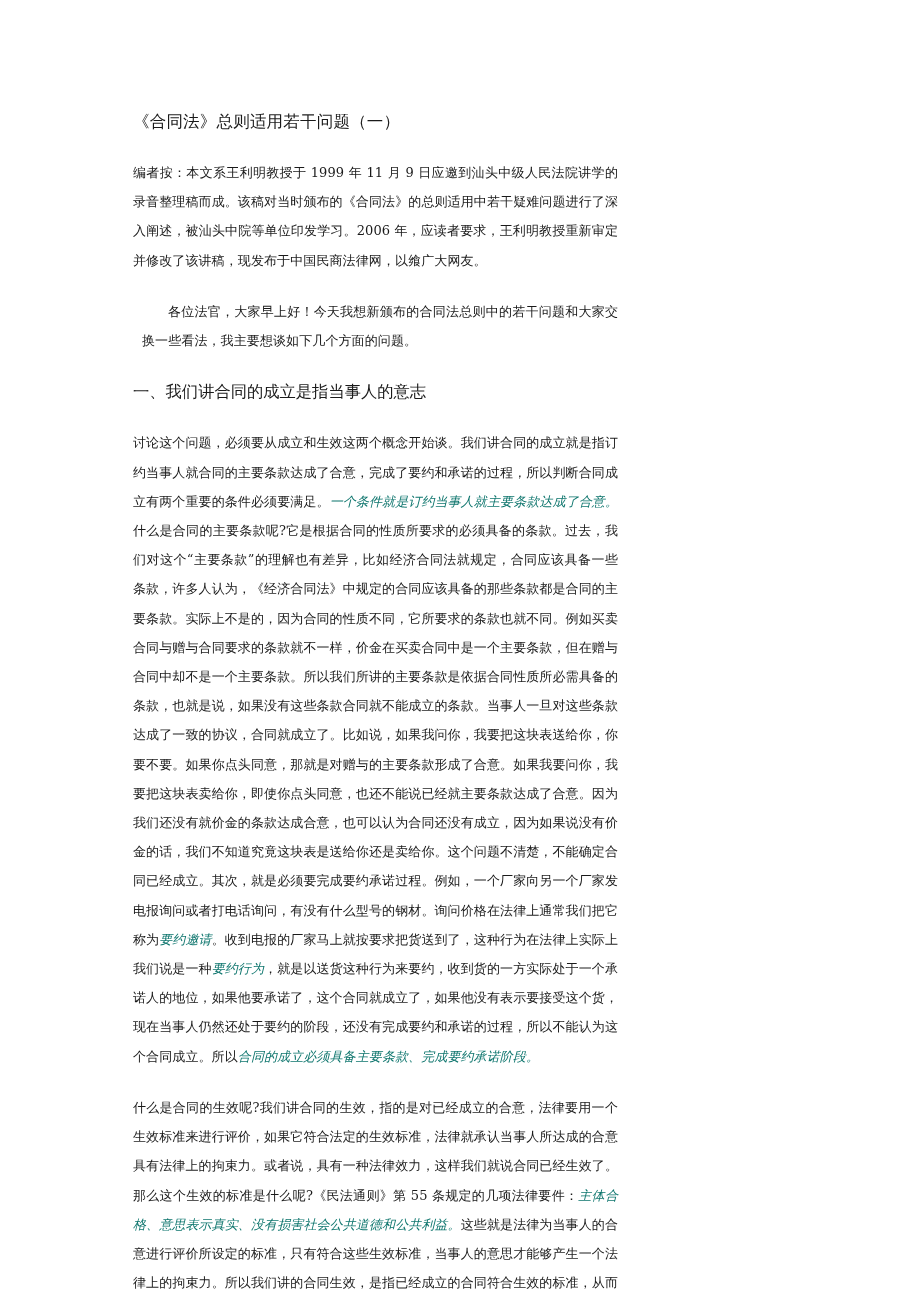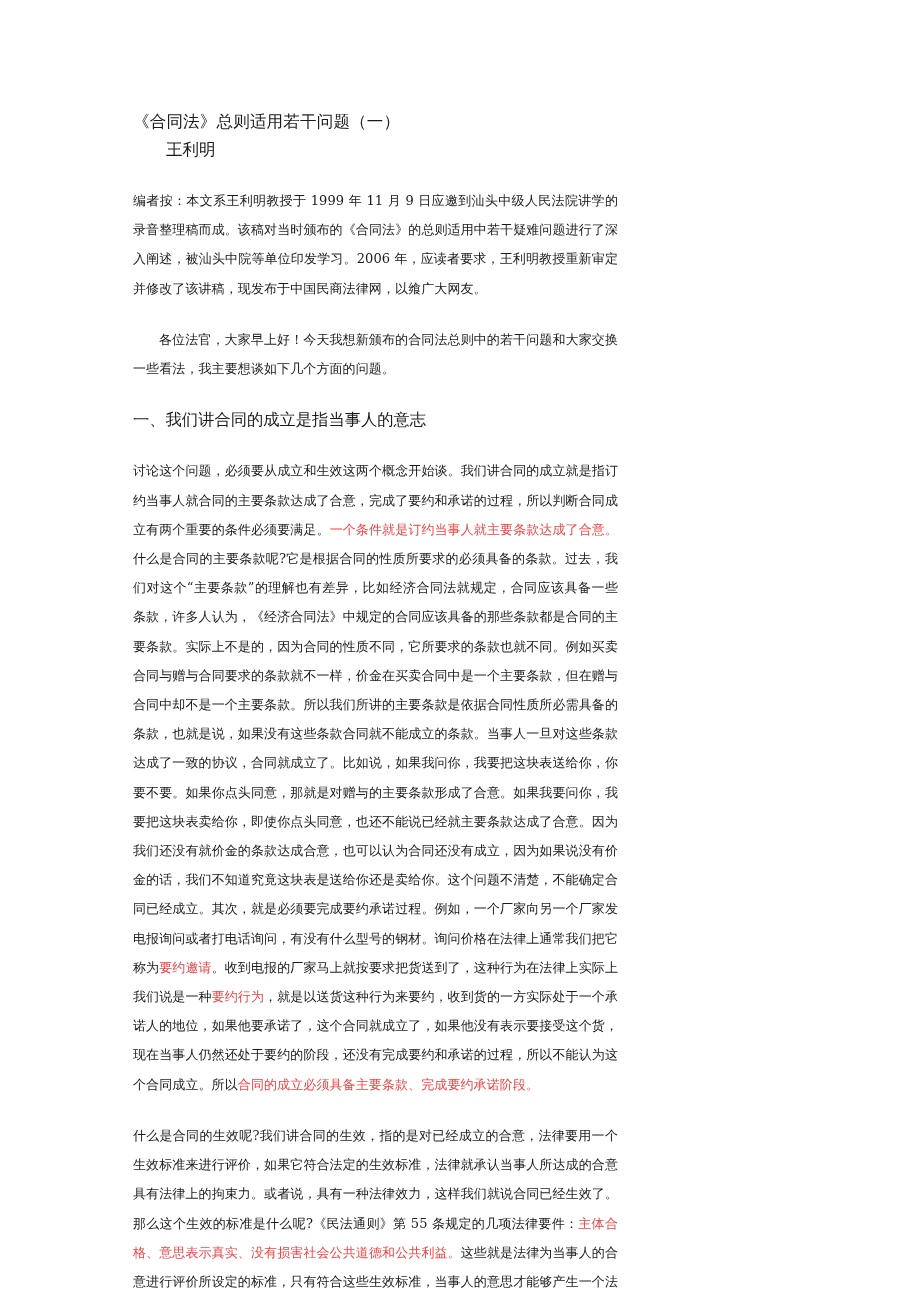--- a/index.html
+++ b/index.html
@@ -42,40 +42,41 @@
     font-size: 13px;
     line-height: 29.2px;
     margin: 0;
     text-align: justify;
     text-justify: inter-ideograph;
     letter-spacing: 0.1px;
     word-break: break-all;
   }
   p.para.indent {
     text-indent: 2em;
+    margin-left: 9px;
   }
   h2.section-heading {
     font-size: 16.3px;
     line-height: 29.2px;
     font-weight: normal;
     margin: 0;
   }
   .hl {
-    color: #ef4444;
+    color: #0f766e;
+    font-style: italic;
   }
   .run { white-space: normal; }
 </style>
 </head>
 <body>
 
 <div class="page">
 
   <div>
     <div class="doc-title">《合同法》总则适用若干问题（一）</div>
-    <div class="doc-author">王利明</div>
   </div>
 
   <div class="spacer-md"></div>
 
   <p class="para">编者按：本文系王利明教授于 1999 年 11 月 9 日应邀到汕头中级人民法院讲学的录音整理稿而成。该稿对当时颁布的《合同法》的总则适用中若干疑难问题进行了深入阐述，被汕头中院等单位印发学习。2006 年，应读者要求，王利明教授重新审定并修改了该讲稿，现发布于中国民商法律网，以飨广大网友。</p>
 
   <div class="spacer-md"></div>
 
   <p class="para indent">各位法官，大家早上好！今天我想新颁布的合同法总则中的若干问题和大家交换一些看法，我主要想谈如下几个方面的问题。</p>
 

